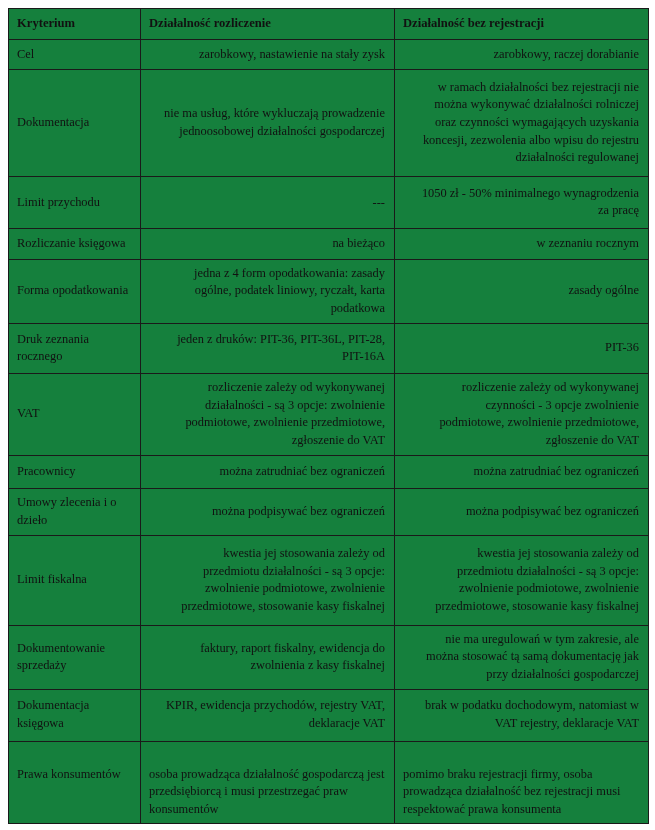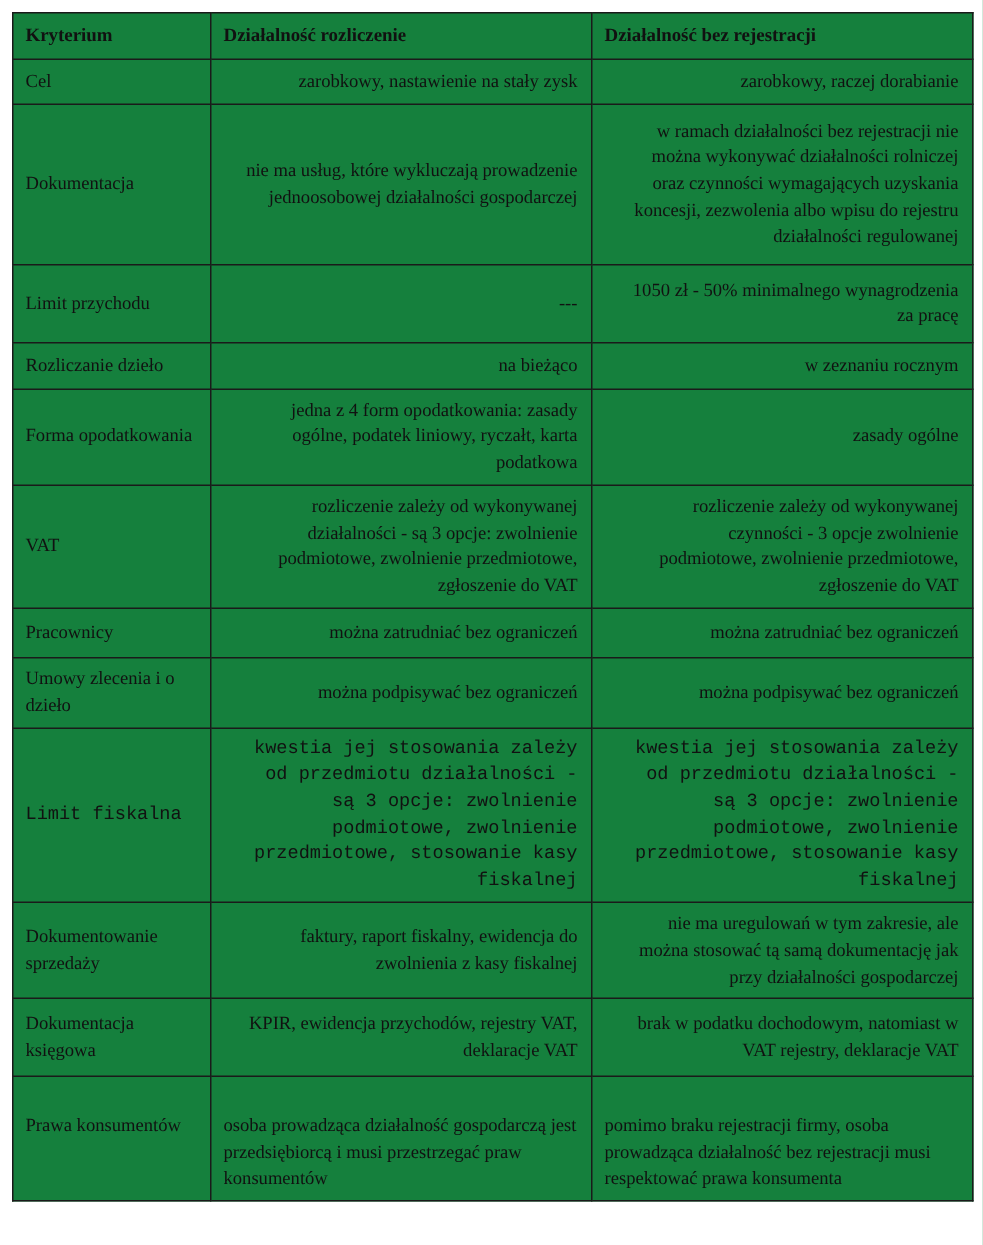--- a/index.html
+++ b/index.html
@@ -90,21 +90,21 @@
   
   tr.r-cel      td { height: 30px; }
   tr.r-wyk      td { height: 107px; }
   tr.r-limit    td { height: 52px; }
   tr.r-rozl     td { height: 31px; }
   tr.r-forma    td { height: 60px; }
   tr.r-druk     td { height: 50px; }
   tr.r-vat      td { height: 82px; }
   tr.r-prac     td { height: 33px; }
   tr.r-umowy    td { height: 47px; }
-  tr.r-kasa     td { height: 90px; font-family: Liberation Mono, monospace; }
+  tr.r-kasa     td { height: 90px; }
   tr.r-doksprz  td { height: 63px; }
   tr.r-doksieg  td { height: 52px; }
   tr.r-prawa    td { height: 77px; }
 
   .dash {
     letter-spacing: 0px;
   }
 </style>
 </head>
 <body>
@@ -134,28 +134,33 @@
           <td class="krit">Dokumentacja</td>
           <td class="val">nie ma usług, które wykluczają prowadzenie jednoosobowej działalności gospodarczej</td>
           <td class="val">w ramach działalności bez rejestracji nie można wykonywać działalności rolniczej oraz czynności wymagających uzyskania koncesji, zezwolenia albo wpisu do rejestru działalności regulowanej</td>
         </tr>
         <tr class="r-limit">
           <td class="krit">Limit przychodu</td>
           <td class="val dash">---</td>
           <td class="val">1050 zł - 50% minimalnego wynagrodzenia za pracę</td>
         </tr>
         <tr class="r-rozl">
-          <td class="krit">Rozliczanie dzieło</td>
+          <td class="krit">Rozliczanie księgowa</td>
           <td class="val">na bieżąco</td>
           <td class="val">w zeznaniu rocznym</td>
         </tr>
         <tr class="r-forma">
           <td class="krit">Forma opodatkowania</td>
           <td class="val">jedna z 4 form opodatkowania: zasady ogólne, podatek liniowy, ryczałt, karta podatkowa</td>
           <td class="val">zasady ogólne</td>
+        </tr>
+        <tr class="r-druk">
+          <td class="krit">Druk zeznania rocznego</td>
+          <td class="val">jeden z druków: PIT-36, PIT-36L, PIT-28, PIT-16A</td>
+          <td class="val">PIT-36</td>
         </tr>
         <tr class="r-vat">
           <td class="krit">VAT</td>
           <td class="val">rozliczenie zależy od wykonywanej działalności - są 3 opcje: zwolnienie podmiotowe, zwolnienie przedmiotowe, zgłoszenie do VAT</td>
           <td class="val">rozliczenie zależy od wykonywanej czynności - 3 opcje zwolnienie podmiotowe, zwolnienie przedmiotowe, zgłoszenie do VAT</td>
         </tr>
         <tr class="r-prac">
           <td class="krit">Pracownicy</td>
           <td class="val">można zatrudniać bez ograniczeń</td>
           <td class="val">można zatrudniać bez ograniczeń</td>

